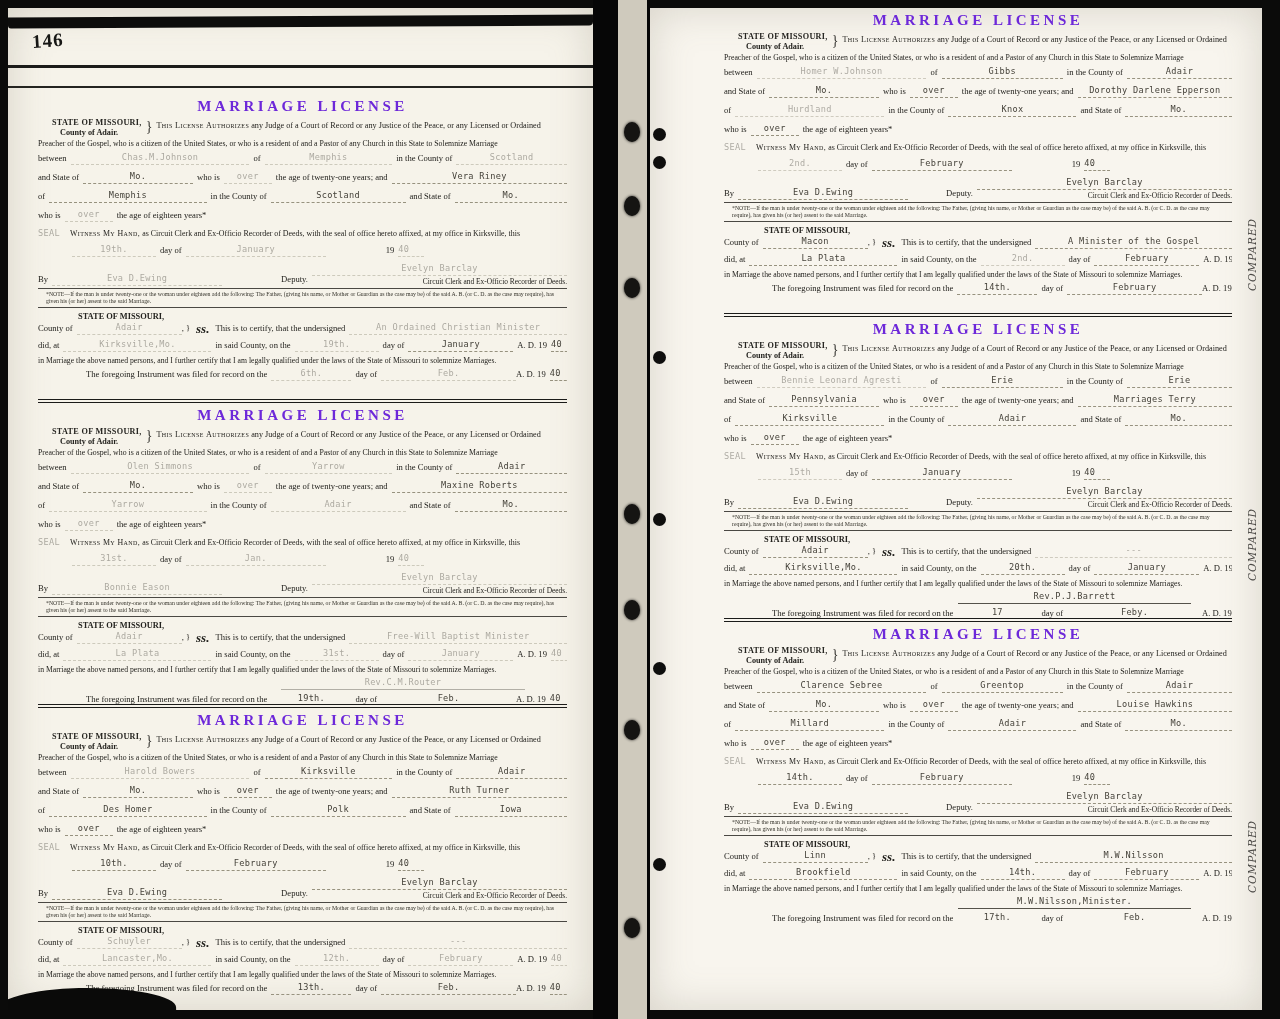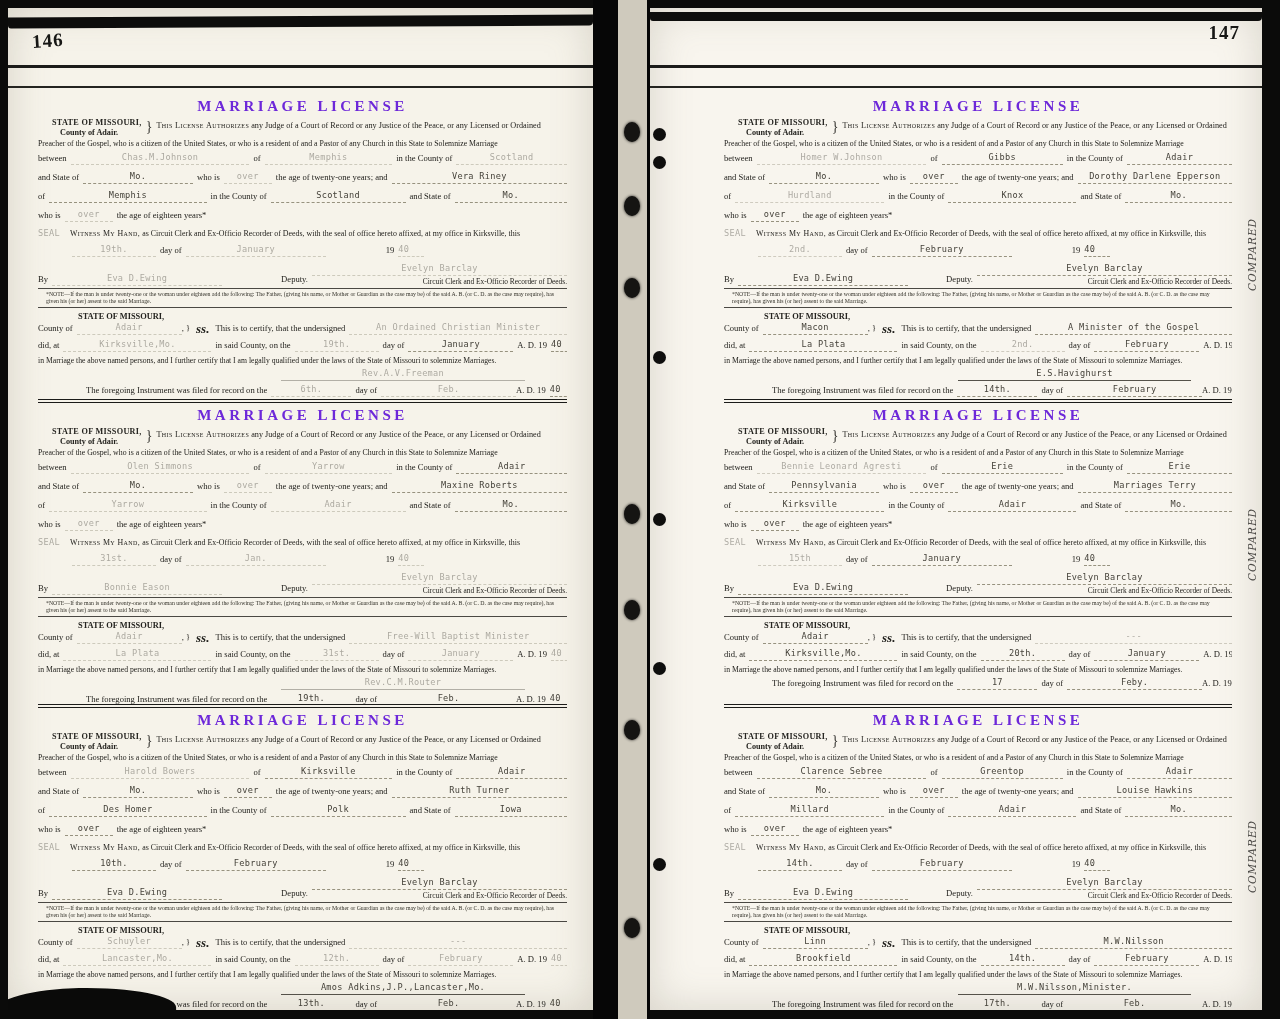--- a/index.html
+++ b/index.html
@@ -192,23 +192,20 @@
       <span class="fill typed w-day faint">19th.</span>
       <span class="lbl pad">day of</span>
       <span class="fill typed" style="flex:0 0 105px">January</span>
       <span class="lbl pad">A. D. 19</span>
       <span class="fill typed w-yy">40</span>
 
     </div>
 
     <div class="clause">in Marriage the above named persons, and I further certify that I am legally qualified under the laws of the State of Missouri to solemnize Marriages.</div>
 
-    <div class="sigrow">
-      <span class="sigline typed faint">Rev.A.V.Freeman</span>
-    </div>
 
     <div class="row certrow filedrow">
       <span class="lbl">The foregoing Instrument was filed for record on the</span>
       <span class="fill typed faint" style="flex:0 0 80px">6th.</span>
       <span class="lbl pad">day of</span>
       <span class="fill typed faint" style="flex:0 0 135px">Feb.</span>
       <span class="spacer"></span>
       <span class="lbl">A. D. 19</span>
       <span class="fill typed w-yy">40</span>
     </div>
@@ -428,23 +425,20 @@
       <span class="fill typed w-day faint">12th.</span>
       <span class="lbl pad">day of</span>
       <span class="fill typed faint" style="flex:0 0 105px">February</span>
       <span class="lbl pad">A. D. 19</span>
       <span class="fill typed w-yy faint">40</span>
 
     </div>
 
     <div class="clause">in Marriage the above named persons, and I further certify that I am legally qualified under the laws of the State of Missouri to solemnize Marriages.</div>
 
-    <div class="sigrow">
-      <span class="sigline typed">Amos Adkins,J.P.,Lancaster,Mo.</span>
-    </div>
 
     <div class="row certrow filedrow">
       <span class="lbl">The foregoing Instrument was filed for record on the</span>
       <span class="fill typed" style="flex:0 0 80px">13th.</span>
       <span class="lbl pad">day of</span>
       <span class="fill typed" style="flex:0 0 135px">Feb.</span>
       <span class="spacer"></span>
       <span class="lbl">A. D. 19</span>
       <span class="fill typed w-yy">40</span>
     </div>
@@ -463,26 +457,20 @@
     <div class="g-hole" style="top:278px"></div>
     <div class="g-hole" style="top:504px"></div>
     <div class="g-hole" style="top:600px"></div>
     <div class="g-hole" style="top:720px"></div>
     <div class="g-hole" style="top:918px"></div>
   </div>
 </div>
 
 <div class="page page-right">
   <div class="page-inner">
-    <header class="page-head">
-      <div class="scan-bar"></div>
-      <div class="page-num">147</div>
-      <div class="head-rule1"></div>
-      <div class="head-rule2"></div>
-    </header>
     <div class="content">
 
   <section class="license">
     <h2 class="lic-title">MARRIAGE LICENSE</h2>
 
     <div class="intro">
       <div class="intro-left">
         <div class="st">STATE OF MISSOURI,</div>
         <div class="co">County of Adair.</div>
       </div>
@@ -572,23 +560,20 @@
       <span class="lbl pad">in said County, on the</span>
       <span class="fill typed w-day faint">2nd.</span>
       <span class="lbl pad">day of</span>
       <span class="fill typed" style="flex:0 0 105px">February</span>
       <span class="lbl pad">A. D. 19</span>
 
     </div>
 
     <div class="clause">in Marriage the above named persons, and I further certify that I am legally qualified under the laws of the State of Missouri to solemnize Marriages.</div>
 
-    <div class="sigrow">
-      <span class="sigline typed">E.S.Havighurst</span>
-    </div>
 
     <div class="row certrow filedrow">
       <span class="lbl">The foregoing Instrument was filed for record on the</span>
       <span class="fill typed" style="flex:0 0 80px">14th.</span>
       <span class="lbl pad">day of</span>
       <span class="fill typed" style="flex:0 0 135px">February</span>
       <span class="spacer"></span>
       <span class="lbl">A. D. 19</span>
 
     </div>
@@ -689,20 +674,23 @@
       <span class="lbl pad">in said County, on the</span>
       <span class="fill typed w-day">20th.</span>
       <span class="lbl pad">day of</span>
       <span class="fill typed" style="flex:0 0 105px">January</span>
       <span class="lbl pad">A. D. 19</span>
 
     </div>
 
     <div class="clause">in Marriage the above named persons, and I further certify that I am legally qualified under the laws of the State of Missouri to solemnize Marriages.</div>
 
+    <div class="sigrow">
+      <span class="sigline typed">Rev.P.J.Barrett</span>
+    </div>
 
     <div class="row certrow filedrow">
       <span class="lbl">The foregoing Instrument was filed for record on the</span>
       <span class="fill typed" style="flex:0 0 80px">17</span>
       <span class="lbl pad">day of</span>
       <span class="fill typed" style="flex:0 0 135px">Feby.</span>
       <span class="spacer"></span>
       <span class="lbl">A. D. 19</span>
 
     </div>

